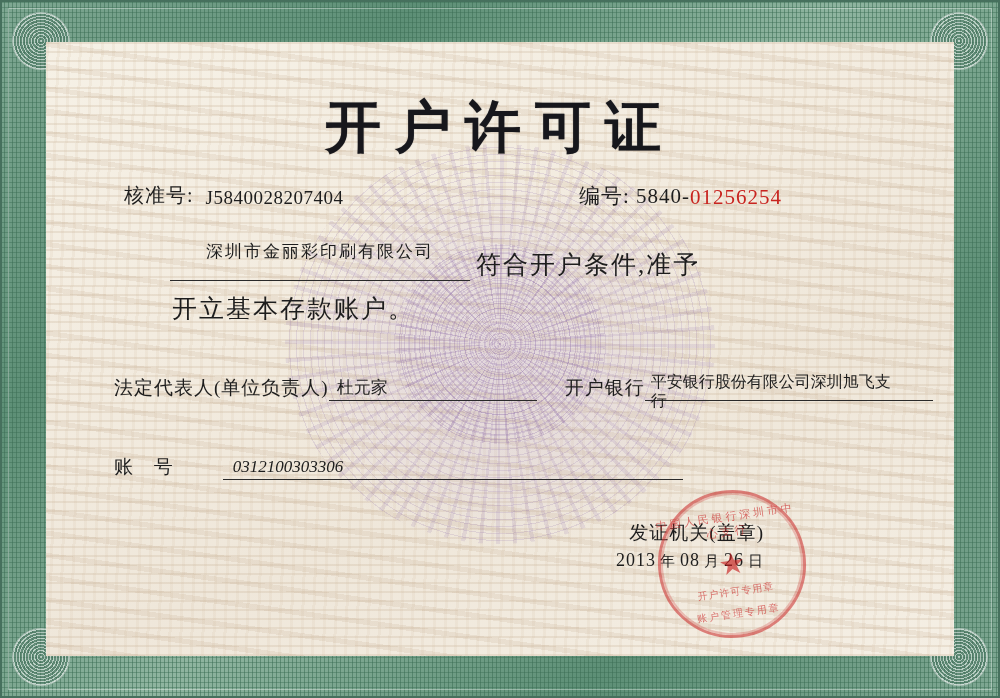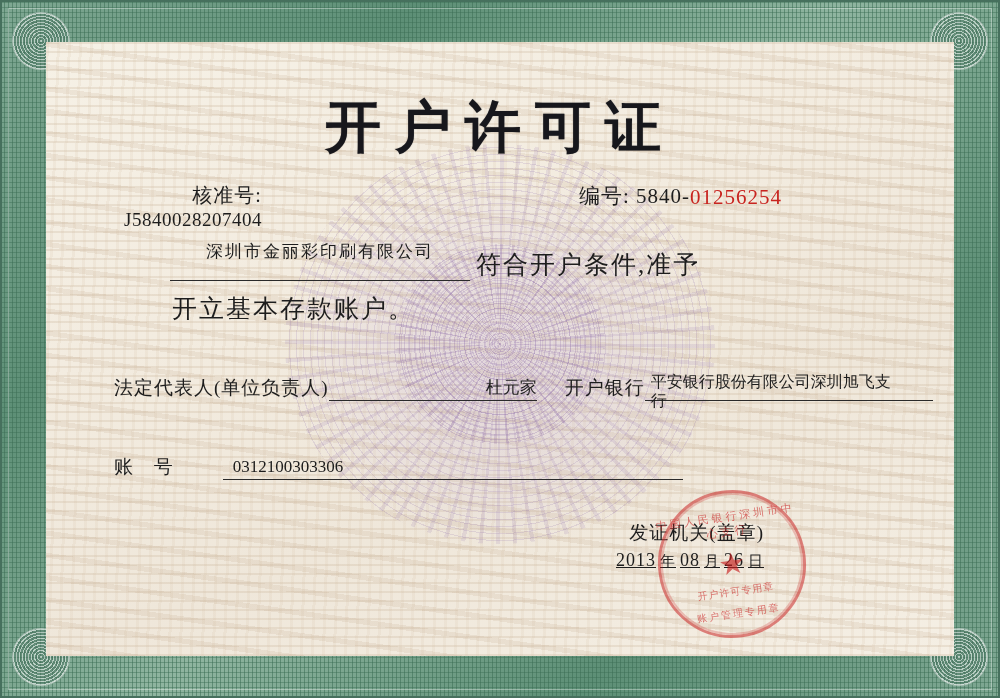--- a/index.html
+++ b/index.html
@@ -150,21 +150,21 @@
     font-size: 19px;
     white-space: nowrap;
     letter-spacing: 1px;
   }
   .value-plain {
     font-size: 18px;
     white-space: nowrap;
   }
 
   
-  .approval-row { left: 66px; top: 140px; flex-direction: column; }
+  .approval-row { left: 78px; top: 140px; }
   .approval-row .label { font-size: 20px; }
   .approval-row .value-plain { padding-left: 12px; font-size: 19px; letter-spacing: 0.5px; }
 
   .serial-row { right: 40px; top: 140px; }
   .serial-row .label { font-size: 21px; }
   .serial-red {
     color: #c8241f;
     font-size: 21px;
     letter-spacing: 1px;
     font-weight: 500;
@@ -205,21 +205,20 @@
     align-items: flex-end;
     font-size: 20px;
   }
   .rep-row .label { letter-spacing: 1px; }
   .rep-value {
     border-bottom: 1px solid #2a2a2a;
     width: 200px;
     font-size: 17px;
     padding: 0 0 1px 8px;
     line-height: 22px;
-    text-align: right;
   }
   .bank-label { margin-left: 28px; letter-spacing: 1px; }
   .bank-value {
     border-bottom: 1px solid #2a2a2a;
     width: 282px;
     font-size: 16px;
     padding: 0 0 9px 6px;
     line-height: 19px;
     position: relative;
   }
@@ -239,38 +238,38 @@
     font-size: 20px;
     gap: 42px;
   }
   .acct-row .label { letter-spacing: 8px; }
   .acct-value {
     border-bottom: 1px solid #2a2a2a;
     width: 450px;
     font-size: 17px;
     padding: 0 0 1px 10px;
     line-height: 22px;
+    font-style: italic;
   }
 
   
   .issuer-row {
     position: absolute;
     right: 58px; top: 478px;
     font-size: 19px;
     letter-spacing: 1px;
   }
   .date-row {
     position: absolute;
     right: 58px; top: 508px;
     font-size: 18px;
     letter-spacing: 1px;
     display: flex;
     align-items: baseline;
     gap: 4px;
-    text-decoration: underline;
   }
   .date-row .num { font-size: 18px; }
   .date-row .ch { font-size: 15px; }
 
   
   .seal {
     position: absolute;
     left: 612px; top: 448px;
     width: 142px;
     height: 142px;

